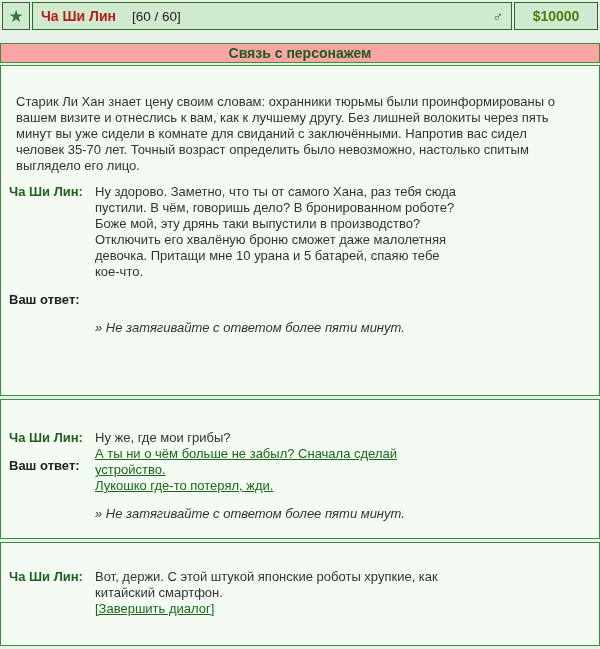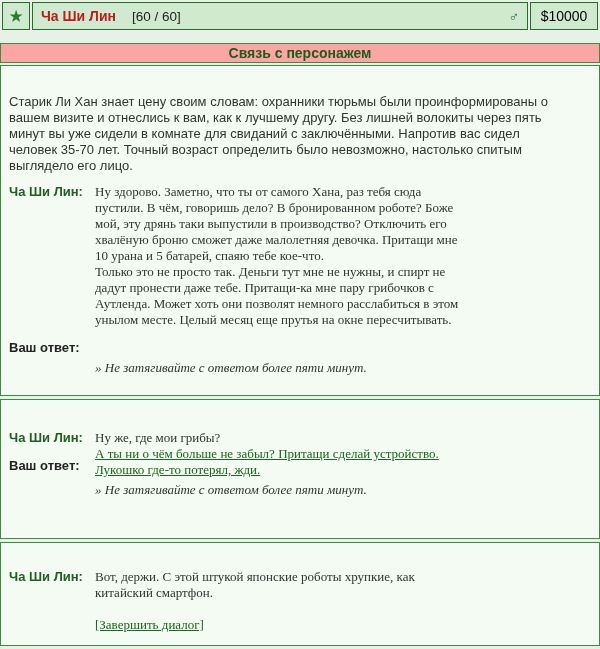--- a/index.html
+++ b/index.html
@@ -16,52 +16,52 @@
   .tcell {
     background:#cfeacf; border:1px solid #2a6b2a;
     display:flex; align-items:center;
   }
   .star-cell { width:28px; justify-content:center; margin-right:2px; }
   .star-glyph { color:#2f7a2f; font-size:17px; line-height:1; }
   .name-cell { flex:1; padding:0 8px; margin-right:2px; }
   .char-name { font-weight:bold; color:#b91c1c; font-size:14px; }
   .hp { margin-left:16px; color:#222; font-size:13.5px;text-align:center; }
   .gender { margin-left:auto; color:#2a6b2a; font-weight:bold; font-size:14px; }
-  .money-cell { width:68px; justify-content:center; font-weight:normal; color:#000000; font-size:14px; }
+  .money-cell { width:84px; justify-content:center; font-weight:bold; color:#4d7c0f; font-size:14px; }
   
   .header-bar {
     margin:13px 0 2px 0; height:20px;
     background:#fca5a5; border:1px solid #3d8b3d;
     text-align:center; font-weight:bold; color:#1d5c1d; font-size:14px;
     line-height:18px;
   }
   
   .box {
     background:#f3fbf3; border:1px solid #3d8b3d;
     margin:0 0 3px 0; padding:0 8px;
   }
   .box1 { min-height:331px; padding-top:28px; }
   .box2 { min-height:140px; padding-top:30px; }
   .box3 { min-height:104px; padding-top:26px; }
-  .intro { margin:0 6px 10px 0; line-height:16px; max-width:560px; }
+  .intro { margin:0 6px 10px 7px; line-height:16px; max-width:560px; }
   .drow { display:flex; }
   .dlabel {
     width:86px; flex-shrink:0; text-align:left; padding-right:7px;
     font-weight:bold; line-height:16px;
   }
   .speaker-label { color:#215e21; }
   .answer-label { color:#222;margin-top:12px; }
-  .dcontent { width:372px; line-height:16px;font-family:Liberation Serif, serif; }
+  .dcontent { width:372px; line-height:16px; }
   .speech-p { margin:0; }
   a.ans {
     color:#1a661a; text-decoration:underline; cursor:pointer;
     display:inline-block;
   }
-  .note { font-style:italic; color:#333; margin-top:4px; }
-  .end-link-wrap { margin-top:16px; }
+  .note { font-style:italic; color:#333; margin-top:12px; }
+  .end-link-wrap { margin-top:0; }
 </style>
 </head>
 <body>
 
 <div class="topbar">
   <div class="tcell star-cell">
     <span class="star-glyph">★</span>
   </div>
   <div class="tcell name-cell">
     <span class="char-name">Ча Ши Лин</span>
@@ -73,21 +73,20 @@
 
 <div class="header-bar">Связь с персонажем</div>
 
 <div class="box box1">
   <p class="intro">Старик Ли Хан знает цену своим словам: охранники тюрьмы были проинформированы о вашем визите и отнеслись к вам, как к лучшему другу. Без лишней волокиты через пять минут вы уже сидели в комнате для свиданий с заключёнными. Напротив вас сидел человек 35-70 лет. Точный возраст определить было невозможно, настолько спитым выглядело его лицо.</p>
 
   <div class="drow">
     <div class="dlabel speaker-label">Ча Ши Лин:</div>
     <div class="dcontent">
       <div class="speech-p">Ну здорово. Заметно, что ты от самого Хана, раз тебя сюда пустили. В чём, говоришь дело? В бронированном роботе? Боже мой, эту дрянь таки выпустили в производство? Отключить его хвалёную броню сможет даже малолетняя девочка. Притащи мне 10 урана и 5 батарей, спаяю тебе кое-что.</div>
-      <div class="speech-p">Только это не просто так. Деньги тут мне не нужны, и спирт не дадут пронести даже тебе. Притащи-ка мне пару грибочков с Аутленда. Может хоть они позволят немного расслабиться в этом унылом месте. Целый месяц еще прутья на окне пересчитывать.</div>
     </div>
   </div>
 
   <div class="drow">
     <div class="dlabel answer-label">Ваш ответ:</div>
   </div>
 
   <div class="drow">
     <div class="dlabel"></div>
     <div class="dcontent note">» Не затягивайте с ответом более пяти минут.</div>
@@ -98,21 +97,21 @@
   <div class="drow">
     <div class="dlabel speaker-label">Ча Ши Лин:</div>
     <div class="dcontent">
       <div class="speech-p">Ну же, где мои грибы?</div>
     </div>
   </div>
 
   <div class="drow">
     <div class="dlabel answer-label">Ваш ответ:</div>
     <div class="dcontent">
-      <a class="ans">А ты ни о чём больше не забыл? Притащи сделай устройство.</a><br>
+      <a class="ans">А ты ни о чём больше не забыл? Сначала сделай устройство.</a><br>
       <a class="ans">Лукошко где-то потерял, жди.</a>
     </div>
   </div>
 
   <div class="drow">
     <div class="dlabel"></div>
     <div class="dcontent note">» Не затягивайте с ответом более пяти минут.</div>
   </div>
 </div>
 

